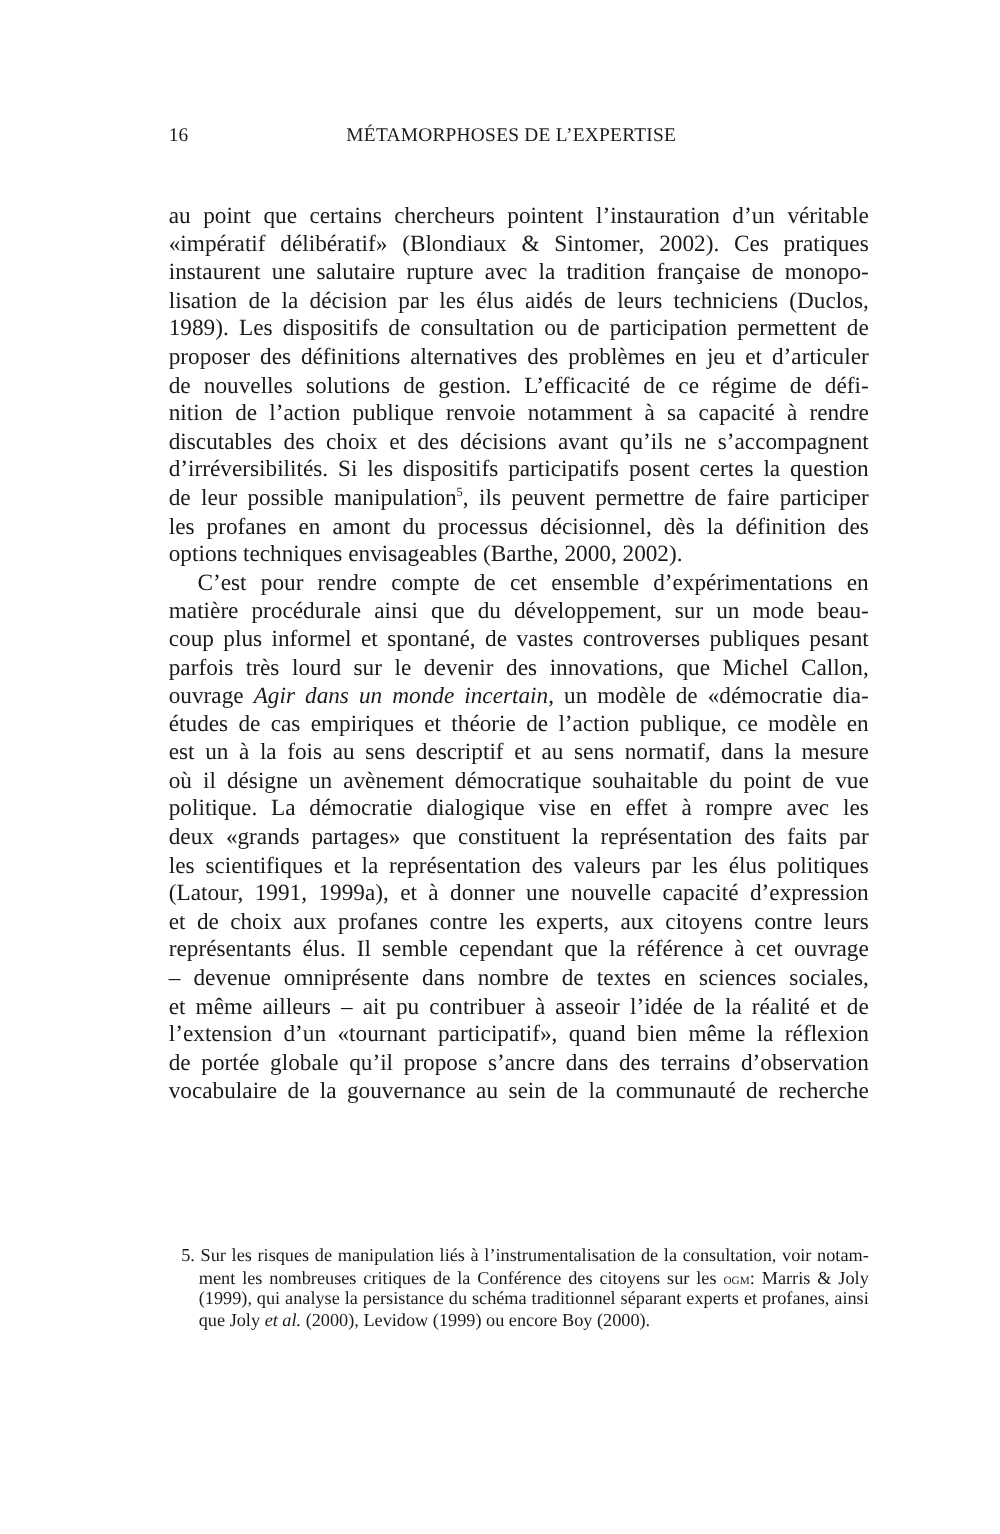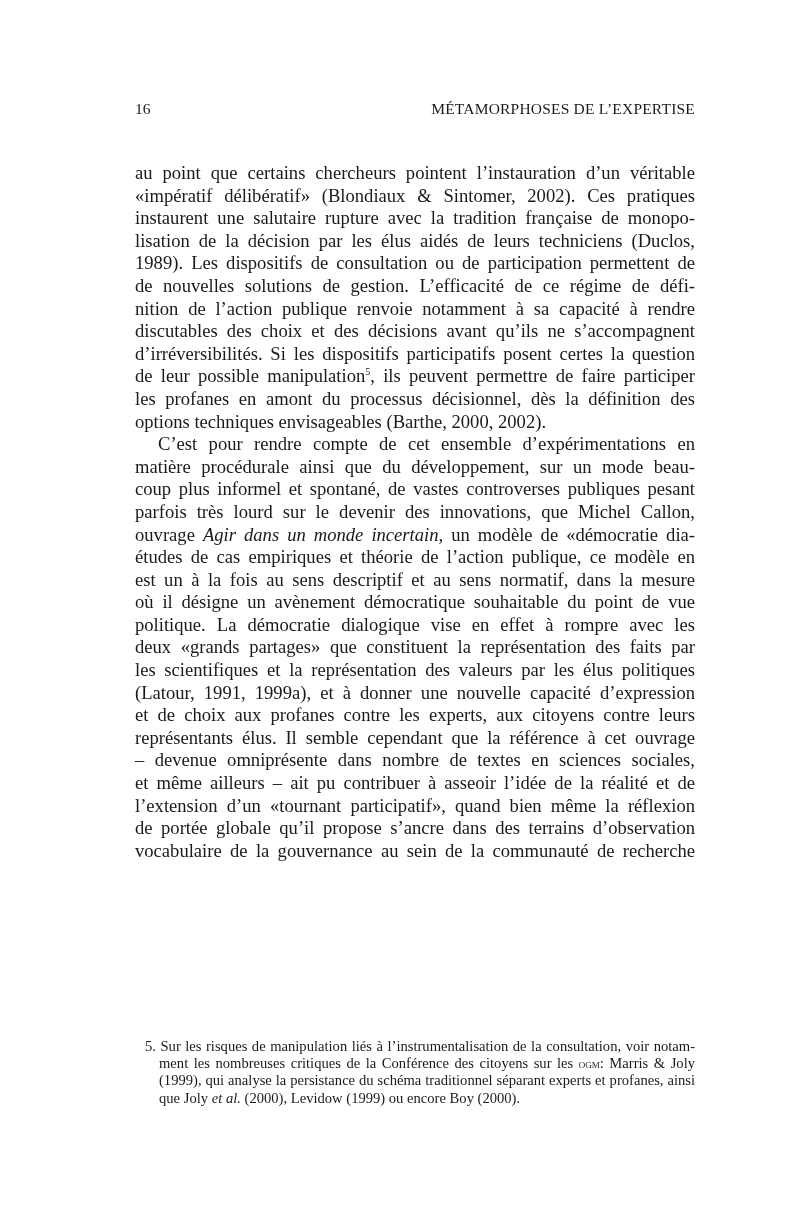--- a/index.html
+++ b/index.html
@@ -25,23 +25,23 @@
       line-height: 22px;
     }
     .running-head .page-number {
       position: absolute;
       left: 0;
       top: 0;
     }
     .running-head .book-title {
       position: absolute;
       left: 0;
-      right: 0;
+      right: 12px;
       top: 0;
-      text-align: right;
+      text-align: center;
       letter-spacing: 0.2px;
     }
     .body-text {
       position: absolute;
       top: 162px;
       left: 135px;
       width: 560px;
       font-size: 18.6px;
       line-height: 22.6px;
     }
@@ -79,21 +79,20 @@
     .footnote .fline {
       display: block;
       height: 17.2px;
       white-space: nowrap;
       text-align: justify;
       text-align-last: justify;
       padding-left: 24px;
     }
     .footnote .fline.first {
       padding-left: 10px;
-      margin-top: 41px;
     }
     .footnote .fline.last {
       text-align-last: left;
     }
     .smallcaps {
       font-variant: small-caps;
       text-transform: lowercase;
       font-size: 13px;
     }
   </style>
@@ -105,20 +104,21 @@
   <span class="book-title">MÉTAMORPHOSES DE L’EXPERTISE</span>
 </header>
 
 <main class="body-text">
   <div class="paragraph">
     <span class="line">au point que certains chercheurs pointent l’instauration d’un véritable</span>
     <span class="line">«impératif délibératif» (Blondiaux &amp; Sintomer, 2002). Ces pratiques</span>
     <span class="line">instaurent une salutaire rupture avec la tradition française de monopo-</span>
     <span class="line">lisation de la décision par les élus aidés de leurs techniciens (Duclos,</span>
     <span class="line">1989). Les dispositifs de consultation ou de participation permettent de</span>
+    <span class="line">proposer des définitions alternatives des problèmes en jeu et d’articuler</span>
     <span class="line">de nouvelles solutions de gestion. L’efficacité de ce régime de défi-</span>
     <span class="line">nition de l’action publique renvoie notamment à sa capacité à rendre</span>
     <span class="line">discutables des choix et des décisions avant qu’ils ne s’accompagnent</span>
     <span class="line">d’irréversibilités. Si les dispositifs participatifs posent certes la question</span>
     <span class="line"><span>de leur possible manipulation</span><sup class="fnref">5</sup><span>, ils peuvent permettre de faire participer</span></span>
     <span class="line">les profanes en amont du processus décisionnel, dès la définition des</span>
     <span class="line last">options techniques envisageables (Barthe, 2000, 2002).</span>
   </div>
   <div class="paragraph">
     <span class="line indent">C’est pour rendre compte de cet ensemble d’expérimentations en</span>

